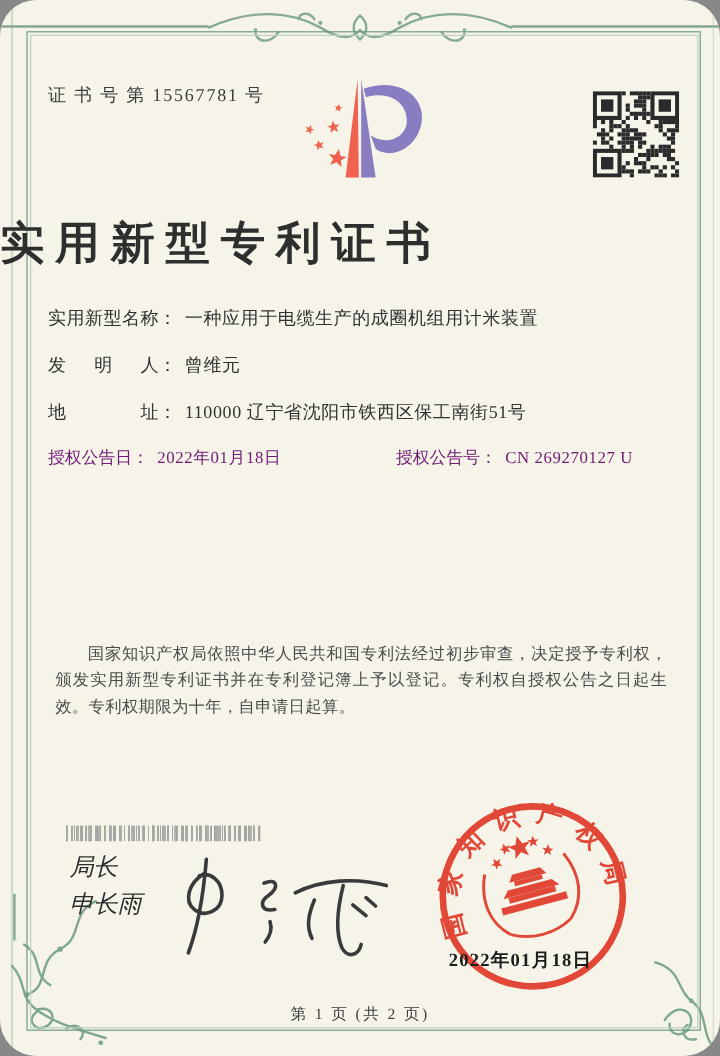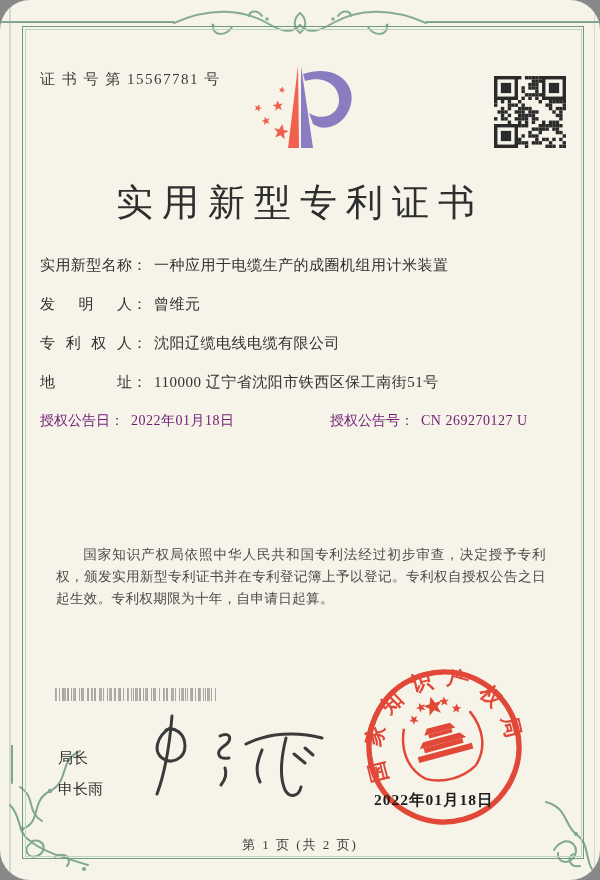--- a/index.html
+++ b/index.html
@@ -31,51 +31,52 @@
     border:1px solid #bdd3c5;
   }
   .cert-no{
     position:absolute;left:40px;top:70px;
     font-size:15px;letter-spacing:1.5px;color:#3c3c3c;
   }
   .logo{position:absolute;left:243px;top:60px;}
   .qr{position:absolute;left:494px;top:76px;width:72px;height:72px;}
   .title{
     position:absolute;left:0;right:0;top:178px;
-    text-align:center;font-size:37px;font-weight:400;
+    font-size:37px;font-weight:700;
     letter-spacing:9px;color:#2e2e2e;
   }
   .fields{position:absolute;left:40px;right:34px;top:256px;}
   .frow{height:39px;font-size:15px;color:#313131;white-space:nowrap;}
   .flabel{
     display:inline-block;width:92px;
     text-align:justify;text-align-last:justify;
     vertical-align:bottom;
   }
   .fvalue{margin-left:7px;letter-spacing:.5px;}
   .grant-row{position:relative;height:34px;font-size:14px;color:#701a75;}
   .grant-right{position:absolute;left:290px;top:0;}
   .body-text{
     position:absolute;left:40px;right:38px;top:528px;
     font-size:13.6px;line-height:22px;color:#4a4a4a;
     text-align:justify;letter-spacing:.3px;
   }
-  .body-text p{margin:16px;text-indent:2em;}
+  .body-text p{margin:6px;text-indent:2em;}
   .barcode{
     position:absolute;left:55px;top:688px;width:162px;height:13px;
     background:
       repeating-linear-gradient(90deg,#8e8e8e 0 1.5px,transparent 1.5px 4px),
       repeating-linear-gradient(90deg,#9b9b9b 0 2px,transparent 2px 9px),
       repeating-linear-gradient(90deg,#888 0 1px,transparent 1px 6.5px);
     opacity:.75;
   }
   .director{
-    position:absolute;left:58px;top:742px;
-    font-size:15px;line-height:31px;color:#2d2d2d;
+    position:absolute;left:58px;top:708px;
+    font-size:20px;line-height:31px;color:#2d2d2d;
     font-family:"Liberation Sans","DejaVu Sans",sans-serif;
+    font-style:italic;
   }
   .signature{position:absolute;left:128px;top:710px;}
   .seal{position:absolute;left:358px;top:661px;opacity:.92;}
   .seal-date{
     position:absolute;left:374px;top:790px;
     font-size:15.5px;font-weight:600;color:#1c1c1c;
     letter-spacing:1px;z-index:5;
   }
   .footer{
     position:absolute;left:0;right:0;top:836px;
@@ -313,23 +314,20 @@
   <div class="title">实用新型专利证书</div>
 
   <div class="fields">
     <div class="frow">
       <span class="flabel">实用新型名称</span><span>：</span><span class="fvalue">一种应用于电缆生产的成圈机组用计米装置</span>
     </div>
     <div class="frow">
       <span class="flabel">发明人</span><span>：</span><span class="fvalue">曾维元</span>
     </div>
     <div class="frow">
-      <span class="flabel">专利权人</span><span>：</span><span class="fvalue">沈阳辽缆电线电缆有限公司</span>
-    </div>
-    <div class="frow">
       <span class="flabel">地址</span><span>：</span><span class="fvalue">110000 辽宁省沈阳市铁西区保工南街51号</span>
     </div>
     <div class="grant-row">
       <span>授权公告日</span><span>：</span><span class="fvalue">2022年01月18日</span>
       <span class="grant-right">
         <span>授权公告号</span><span>：</span><span class="fvalue">CN 269270127 U</span>
       </span>
     </div>
   </div>
 

